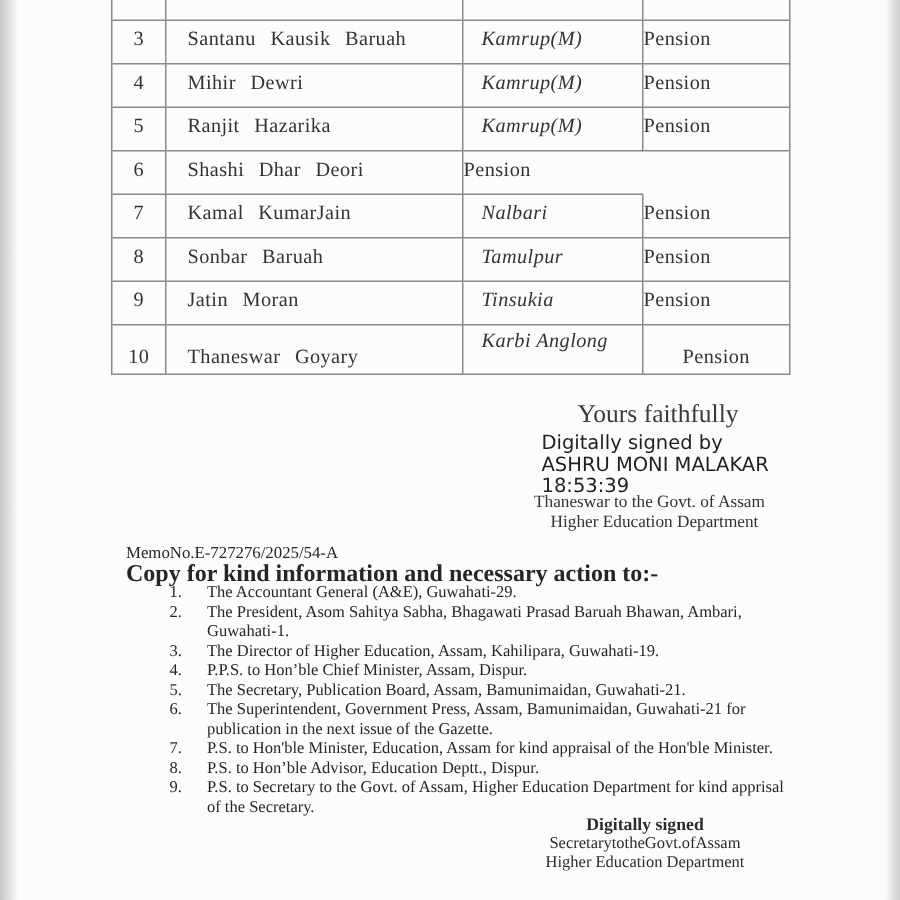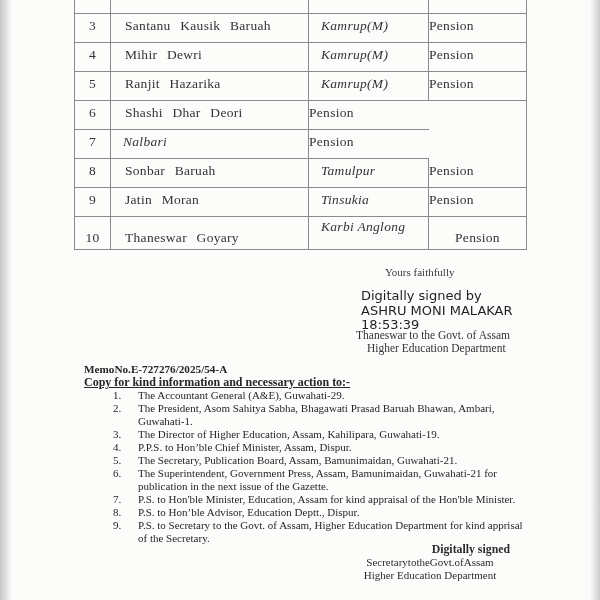--- a/index.html
+++ b/index.html
@@ -40,42 +40,42 @@
   .c3 { padding-left: 12px; font-style: italic; }
   .c4 { text-align: left; }
   .tr.tall .c1, .tr.tall .c2, .tr.tall .c4 {
     display:flex; align-items:flex-end; padding-bottom: 3px; padding-top:0;
   }
   .tr.tall .c1 { justify-content: center; }
   .tr.tall .c4 { justify-content: center; }
   .tr.tall .c3 { padding-top: 2px; }
 
   
-  .salutation { position:absolute; left:385px; top:266px; font-size:11px; color:#3a3a3a; }
+  .salutation { position:absolute; left:385px; top:266px; font-size:17px; color:#3a3a3a; }
   .sig-sans {
     position:absolute; left:361px; top:289px;
     font-family:"DejaVu Sans", sans-serif;
     font-size:13px; line-height:14.5px; color:#1f1f1f;
     white-space:nowrap;
   }
   .sig-serif1 { position:absolute; left:356px; top:329px; font-size:11.5px; color:#333; white-space:nowrap; }
   .sig-serif2 { position:absolute; left:367px; top:342px; font-size:11.5px; color:#333; white-space:nowrap; }
 
   
   .memo { position:absolute; left:84px; top:363px; width:446px; font-size:11px; line-height:13px; color:#262626; }
-  .memo-no { font-weight:bold; font-size:11.2px; }
-  .memo-head { font-weight:bold; font-size:12px; text-decoration: underline; text-underline-offset:1px; }
+  .memo-no { font-weight:normal; font-size:11.2px; }
+  .memo-head { font-weight:bold; font-size:16px; text-underline-offset:1px; }
   .memo-items { margin-left:29px; margin-top:0; }
   .mi { display:flex; }
   .mi .n { width:17px; text-align:left; flex:none; margin-right:8px; }
   .mi .t { width:398px; }
 
   
   .sig2 { position:absolute; left:350px; top:543px; width:160px; text-align:center; font-size:11px; line-height:13px; color:#2c2c2c; }
-  .sig2 .b { font-weight:bold; font-size:11.8px;text-align:right; }
+  .sig2 .b { font-weight:bold; font-size:11.8px; }
 </style>
 </head>
 <body>
 
 <div class="page">
   <div class="edge edge-left"></div>
   <div class="edge edge-right"></div>
 
   <div class="dtable">
     <div class="tr partial">
@@ -103,20 +103,21 @@
       <div class="td c3">Kamrup(M)</div>
       <div class="td c4">Pension</div>
     </div>
     <div class="tr">
       <div class="td c1">6</div>
       <div class="td c2">Shashi Dhar Deori</div>
       <div class="td c4">Pension</div>
     </div>
     <div class="tr">
       <div class="td c1">7</div>
+      <div class="td c2">Kamal KumarJain</div>
       <div class="td c3">Nalbari</div>
       <div class="td c4">Pension</div>
     </div>
     <div class="tr">
       <div class="td c1">8</div>
       <div class="td c2">Sonbar Baruah</div>
       <div class="td c3">Tamulpur</div>
       <div class="td c4">Pension</div>
     </div>
     <div class="tr">

